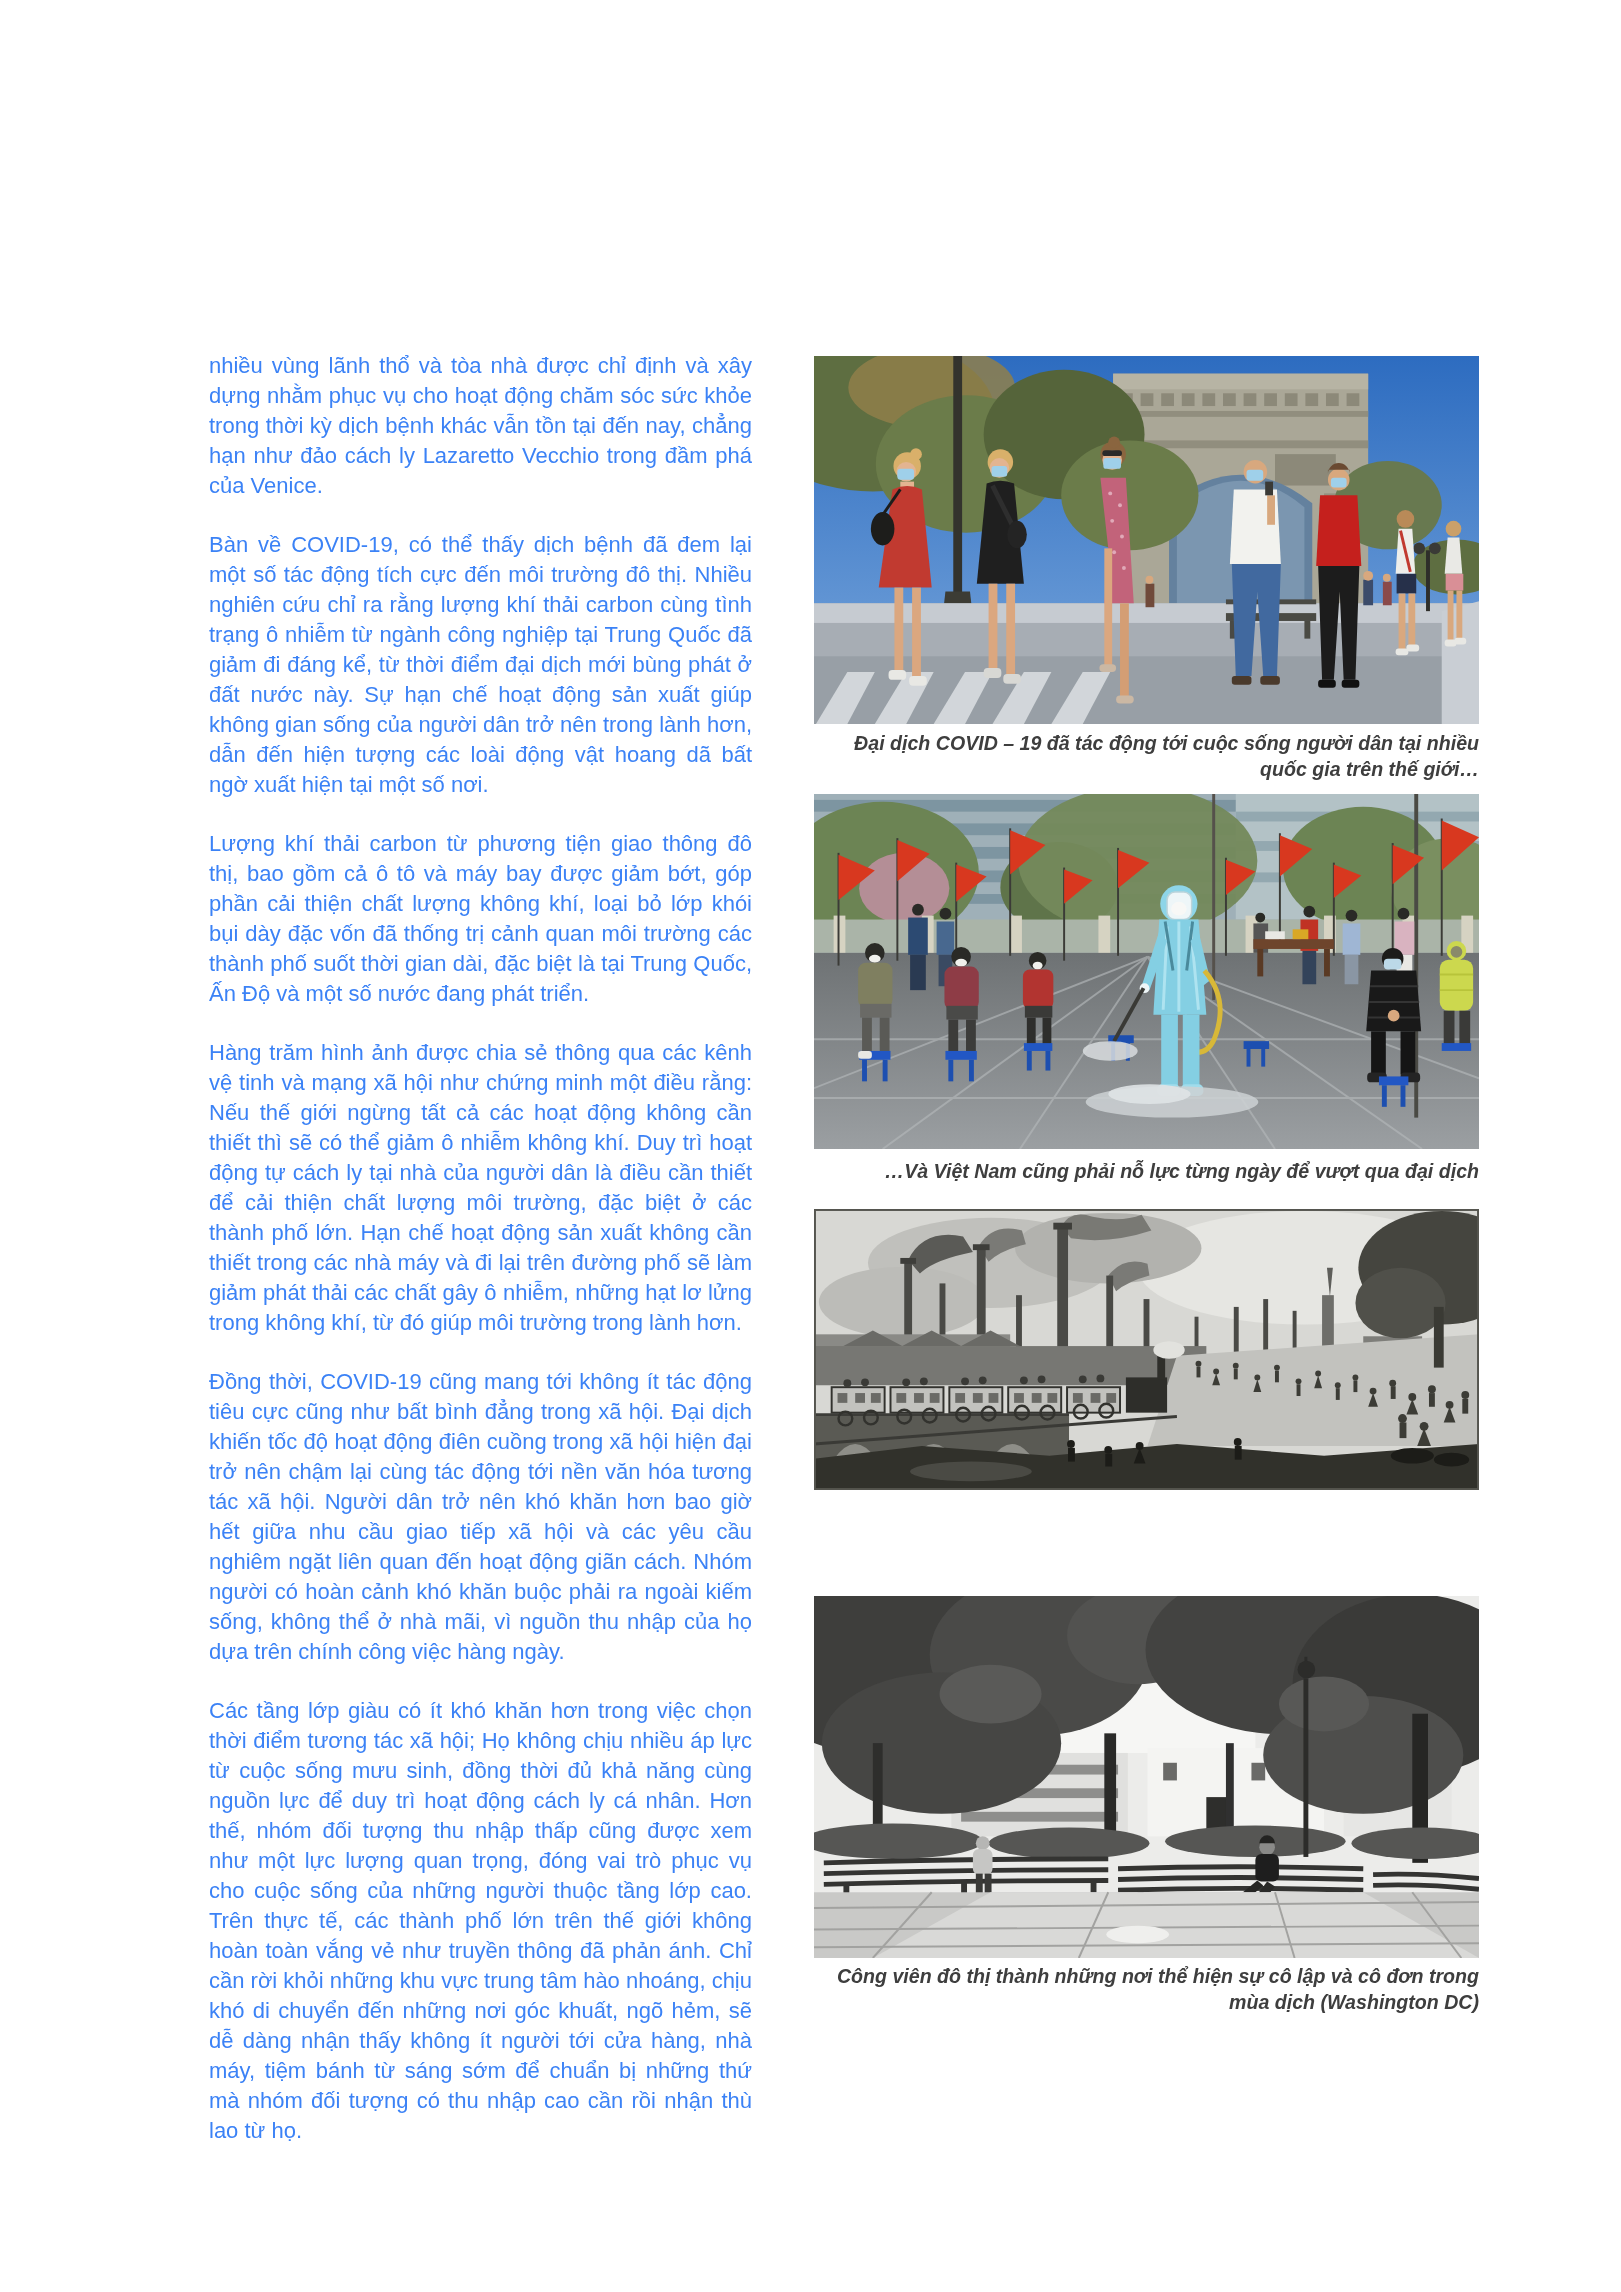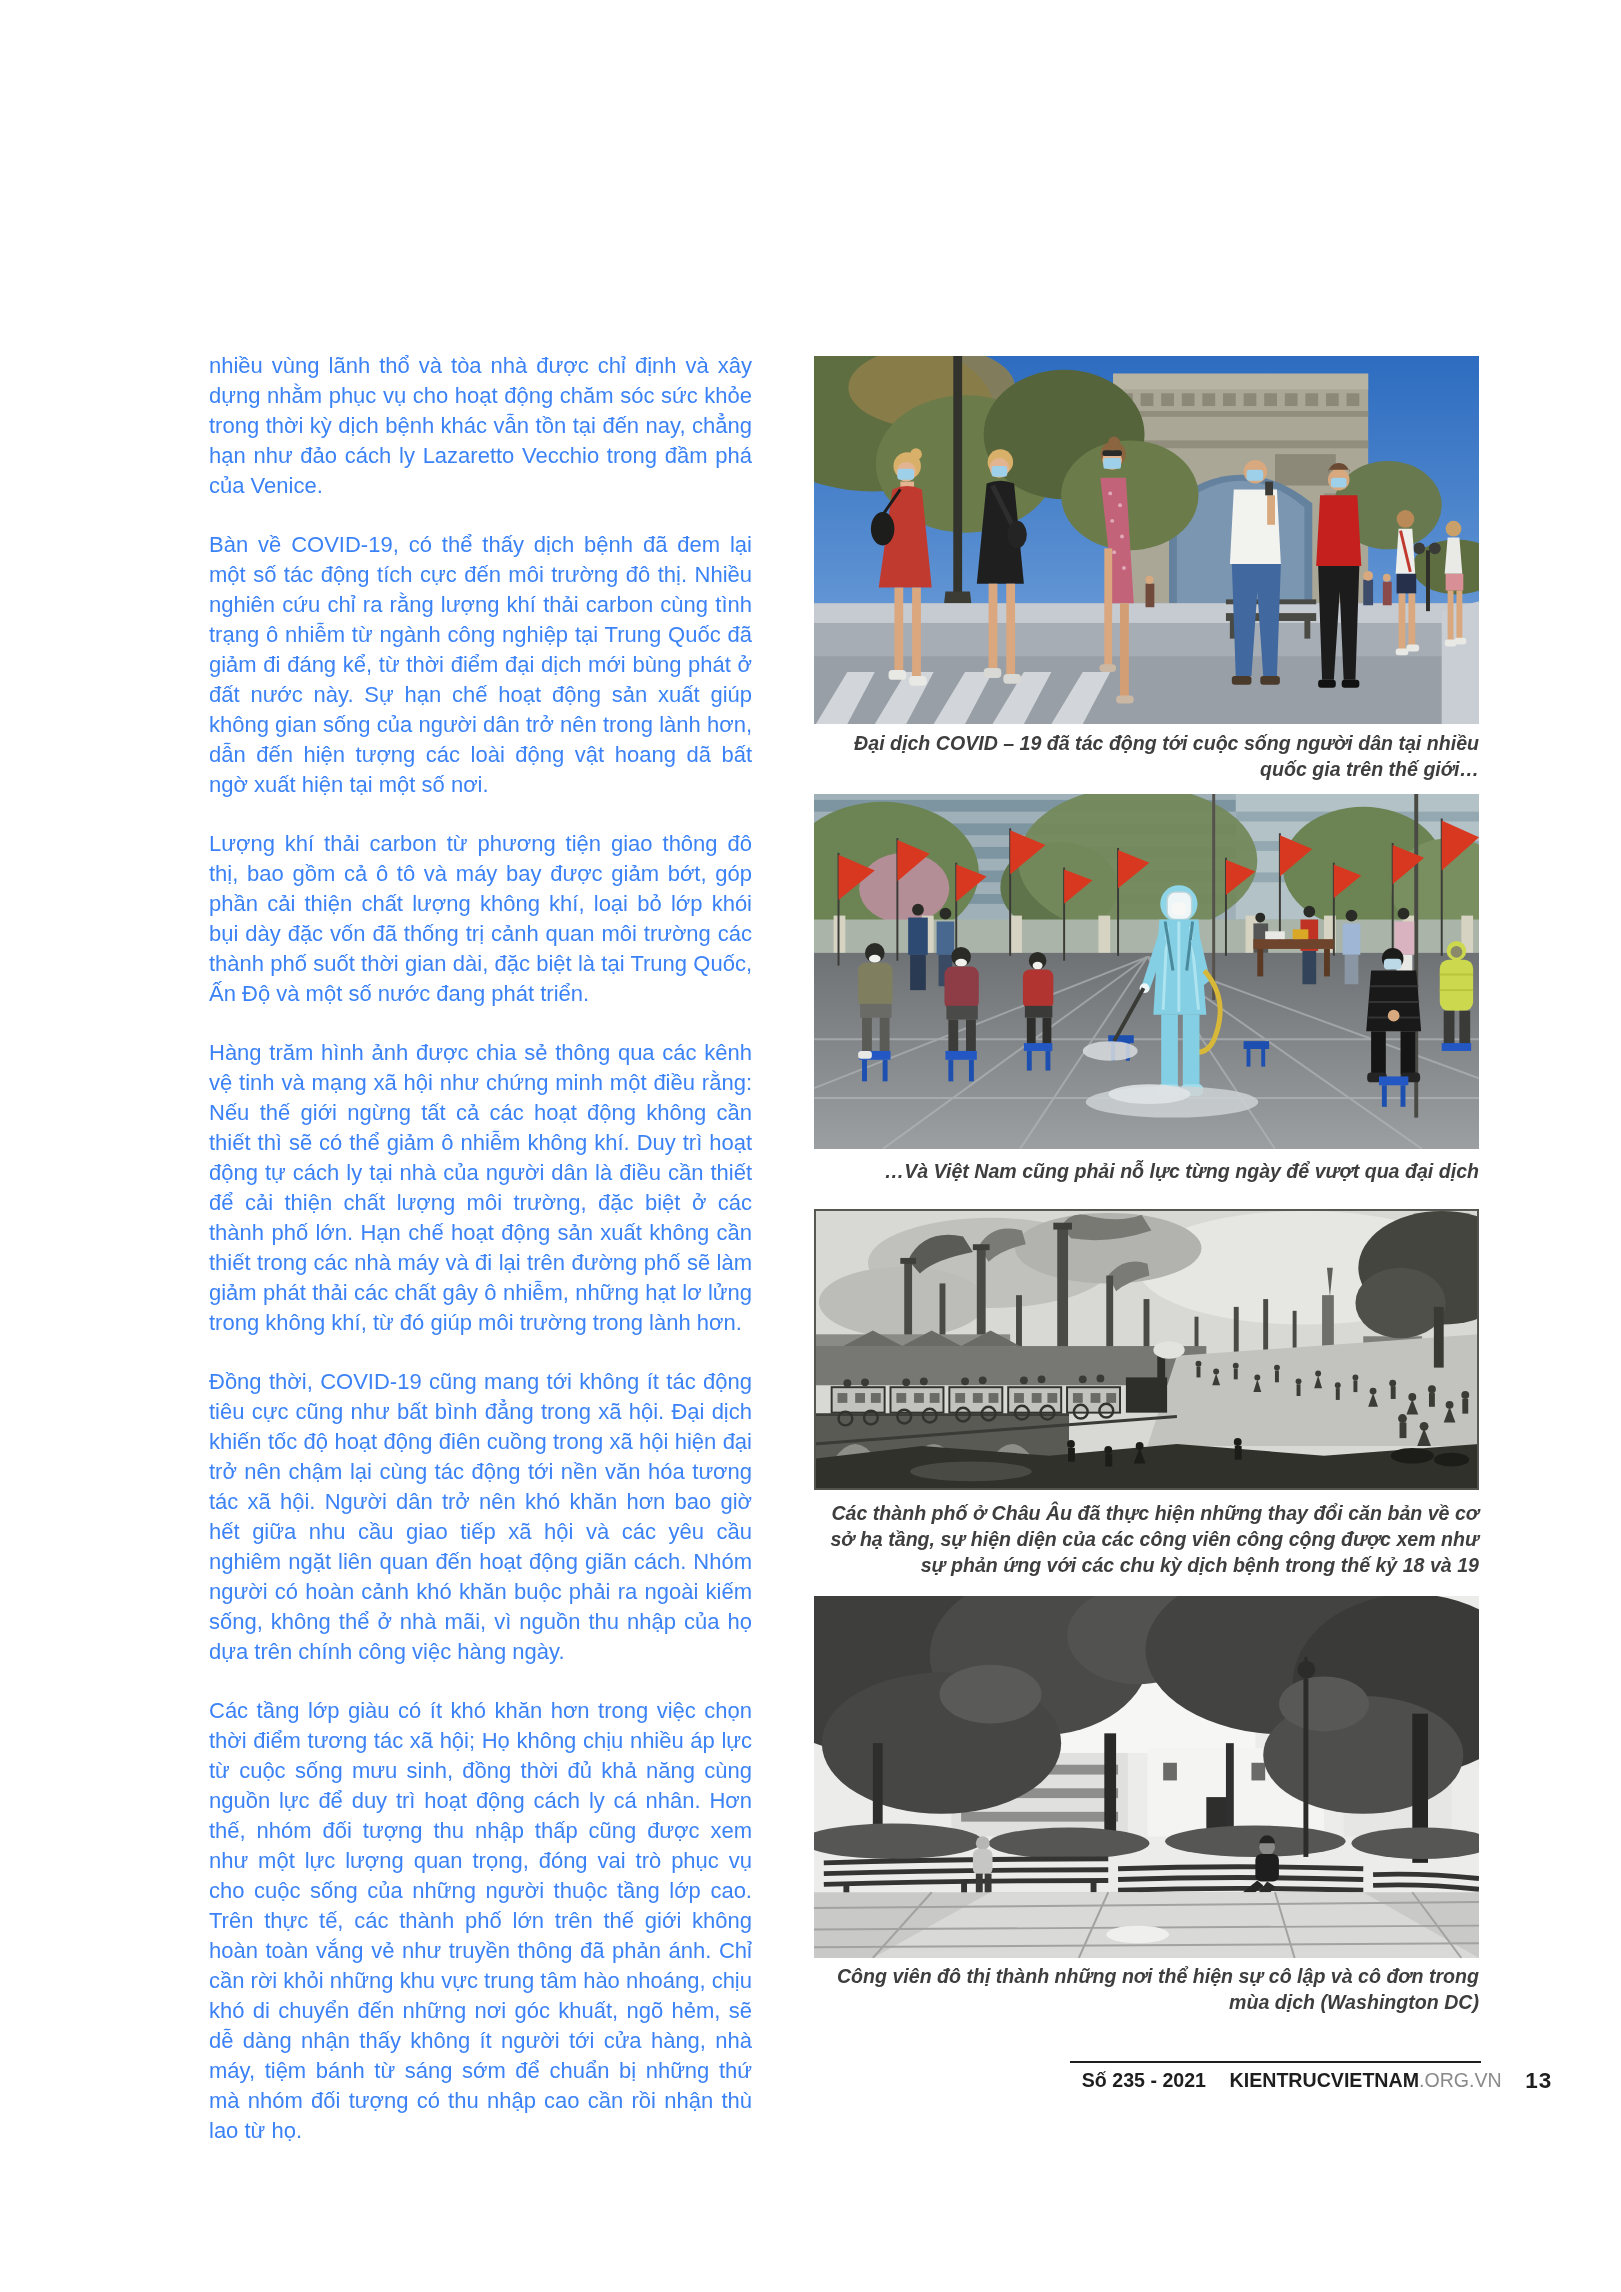--- a/index.html
+++ b/index.html
@@ -621,21 +621,20 @@
         <g>
             <circle cx="432" cy="238" r="4"></circle>
             <rect x="429" y="242" width="7" height="14"></rect>
           </g>
         <ellipse cx="610" cy="252" rx="22" ry="8"></ellipse>
           <ellipse cx="650" cy="256" rx="18" ry="7"></ellipse>
       </g>
       <rect x="1" y="1" width="676" height="285" fill="none" stroke="#55554f" stroke-width="2"></rect>
     </svg>
   </div>
-  <div class="cap" id="cap3">Các thành phố ở Châu Âu đã thực hiện những thay đổi căn bản về cơ sở hạ tầng, sự hiện diện của các công viên công cộng được xem như sự phản ứng với các chu kỳ dịch bệnh trong thế kỷ 18 và 19</div>
 
   <div class="fig" id="fig4">
     <svg viewBox="0 0 678 369" preserveAspectRatio="none">
       <rect width="678" height="369" fill="#ececea"></rect>
       <rect x="240" y="0" width="210" height="160" fill="#f6f6f4"></rect>
 
       <rect x="140" y="160" width="180" height="85" fill="#e0e0de"></rect>
       <g fill="#8e8e8c">
         <rect x="150" y="172" width="160" height="10"></rect>
           <rect x="150" y="196" width="160" height="10"></rect>
@@ -723,22 +722,15 @@
         <line x1="120" y1="302" x2="60" y2="369"></line>
           <line x1="300" y1="302" x2="270" y2="369"></line>
         <line x1="470" y1="302" x2="490" y2="369"></line>
           <line x1="610" y1="302" x2="660" y2="369"></line>
       </g>
       <ellipse cx="330" cy="345" rx="32" ry="9" fill="#efefed"></ellipse>
     </svg>
   </div>
   <div class="cap" id="cap4">Công viên đô thị thành những nơi thể hiện sự cô lập và cô đơn trong mùa dịch (Washington DC)</div>
 
-  <div class="footer">
-    <span class="cell">Số 235 - 2021</span>
-    <span class="vsep"></span>
-    <span class="cell site"><b>KIENTRUCVIETNAM</b><span class="lite">.ORG.VN</span></span>
-    <span class="vsep thick"></span>
-    <span class="cell pagenum">13</span>
-  </div>
 
 </div>
 
 
 </body></html>

